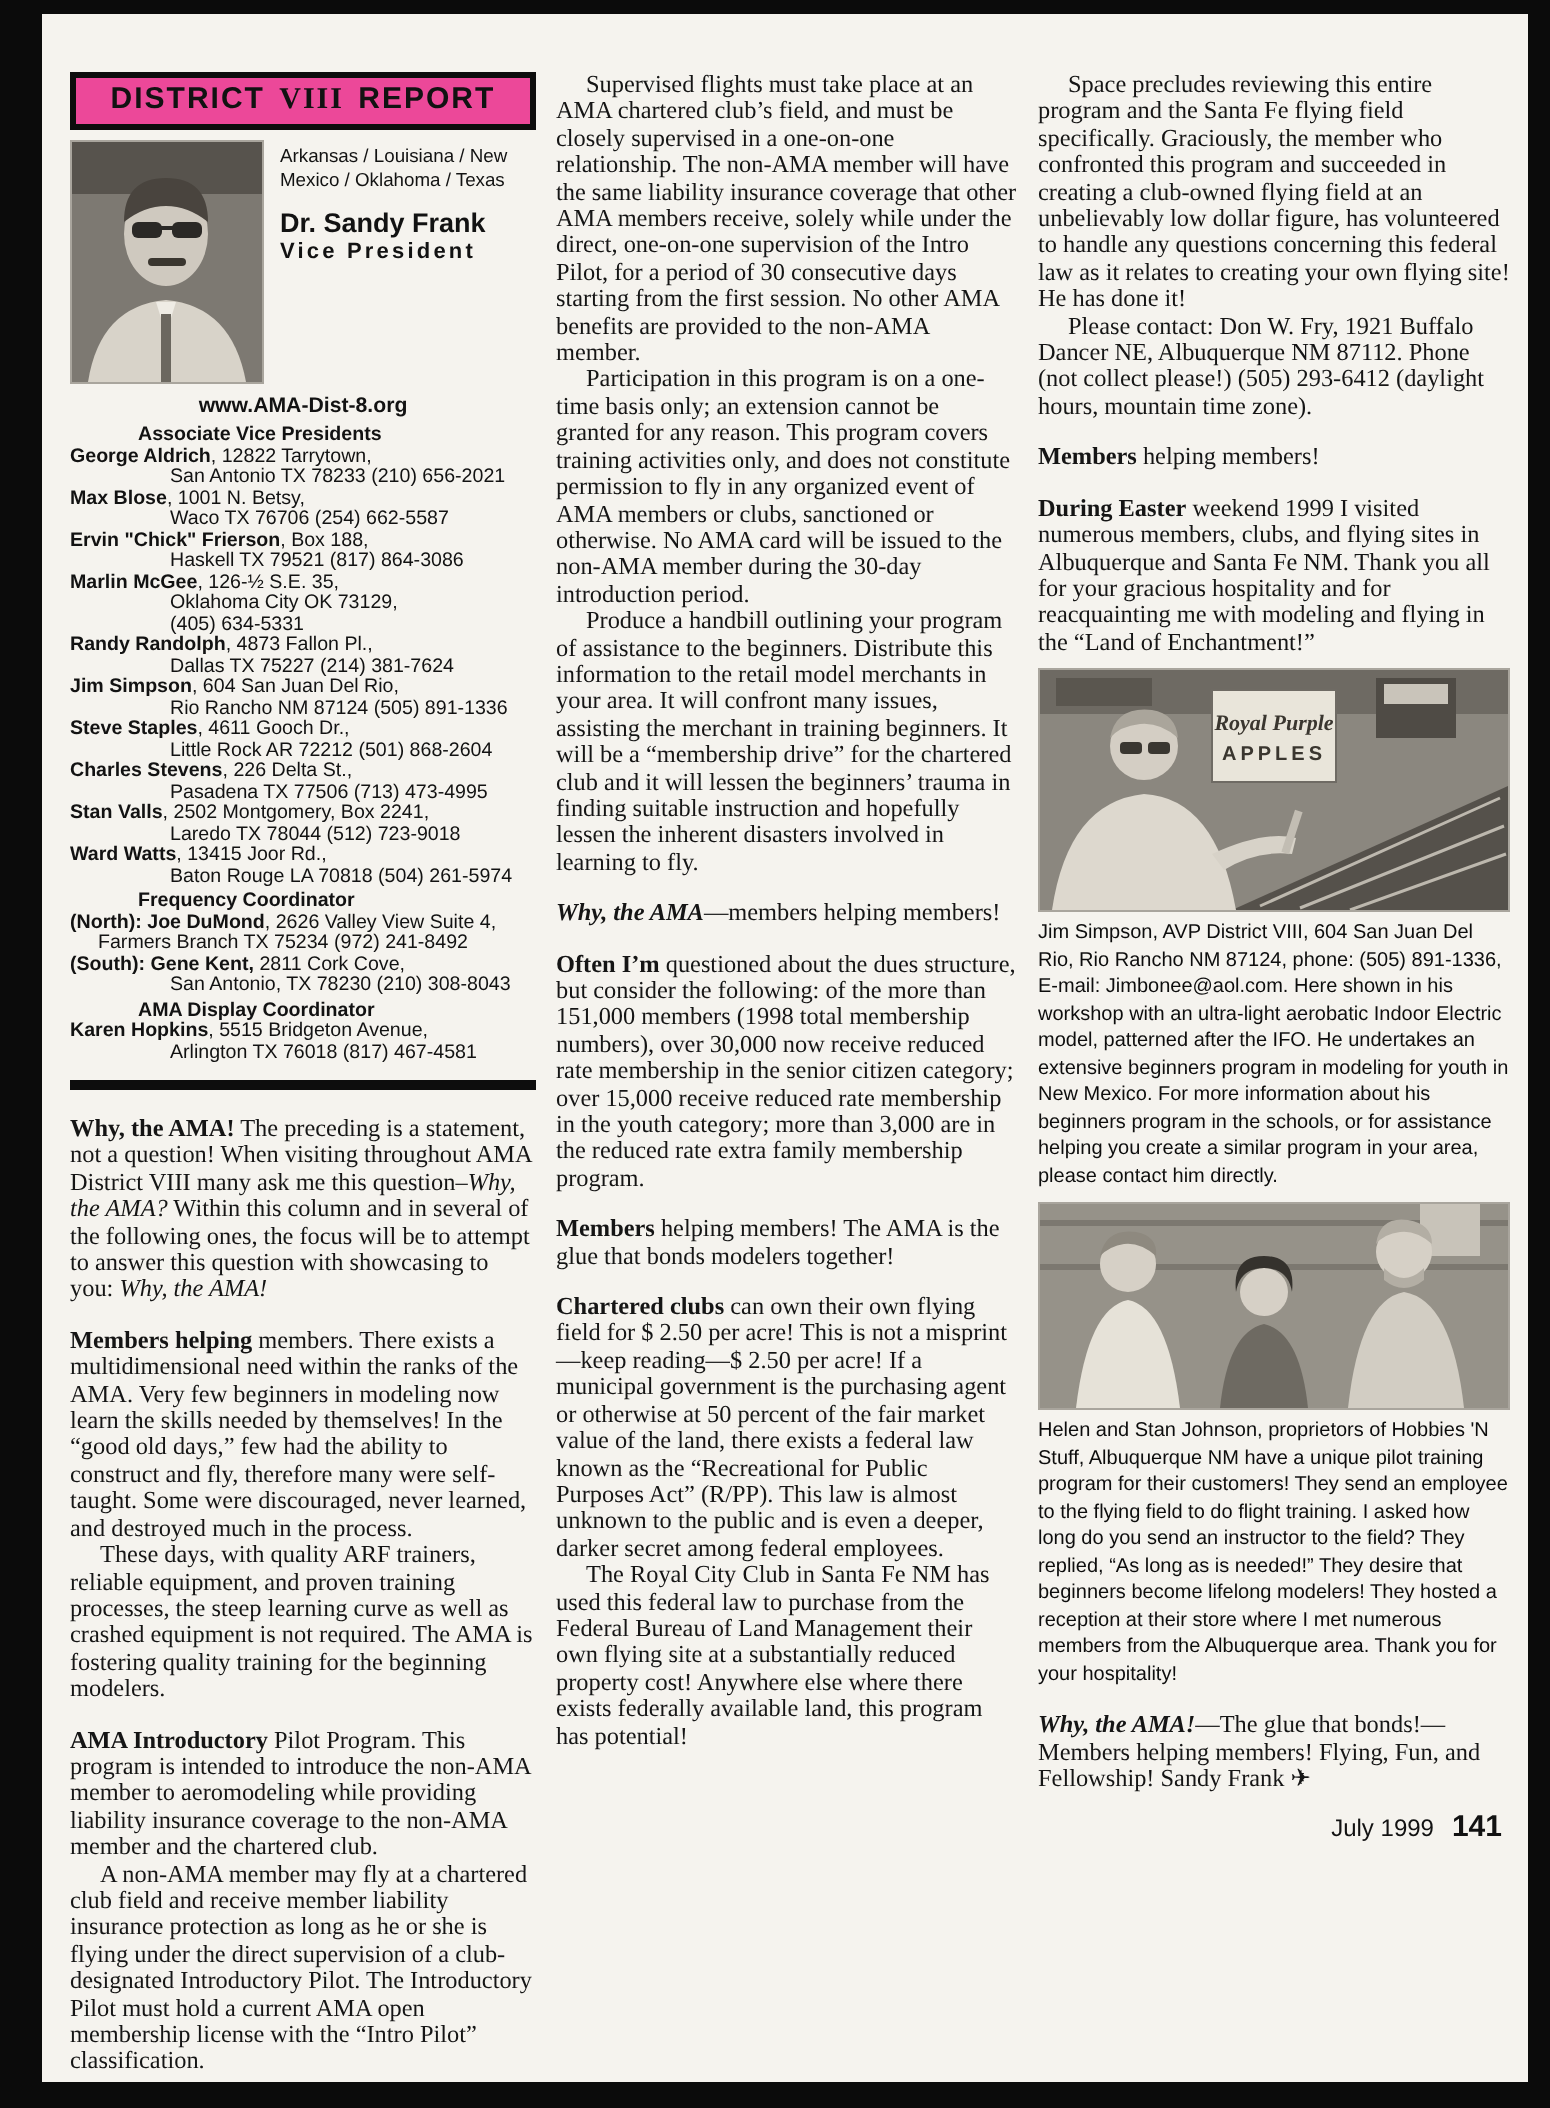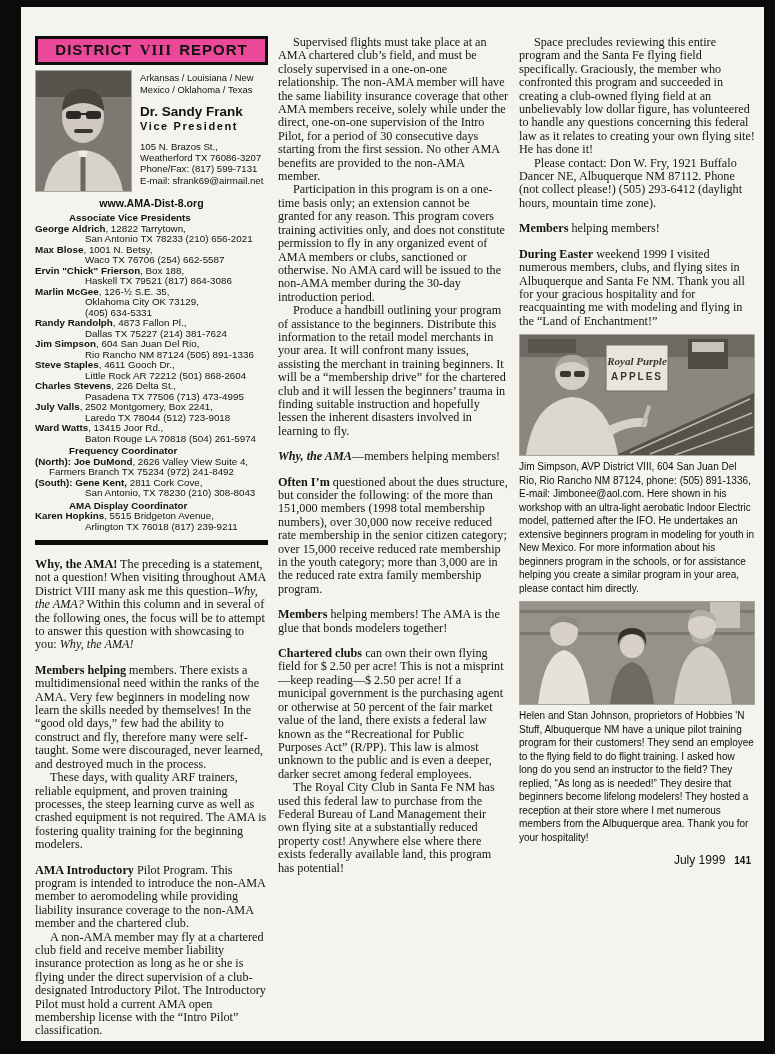--- a/index.html
+++ b/index.html
@@ -68,21 +68,21 @@
   
   .photo { border: 1px solid #a9a59d; background: #ec4899; overflow: hidden; }
   .photo svg { display: block; }
   .photo-workshop { width: 236px; height: 122px; margin-top: 6px; }
   .photo-group { width: 236px; height: 104px; margin-top: 6px; }
   .caption {
     font-weight: normal; font-size: 10px; line-height: 13.5px;
     color: #0d0d0d; margin-top: 4px;
   }
   .footer { text-align: right; font-size: 12px; margin-top: 9px; padding-right: 4px; }
-  .footer .pageno { font-weight: bold; font-size: 10px; margin-left: 9px; }
+  .footer .pageno { font-weight: bold; font-size: 15px; margin-left: 9px; }
 </style>
 </head>
 <body>
 
 <div class="scan">
   <div class="page">
 
     <div class="col col1">
 
       <div class="banner">
@@ -107,27 +107,20 @@
             <rect x="44.5" y="86" width="5" height="34" fill="#6b675f"></rect>
           </svg>
         </div>
         <div class="mast-right">
           <div class="region">
             <div>Arkansas / Louisiana / New</div>
             <div>Mexico / Oklahoma / Texas</div>
           </div>
           <div class="officer-name">Dr. Sandy Frank</div>
           <div class="officer-title">Vice President</div>
-          <div class="addr">
-
-          <div class="addr-line">105 N. Brazos St.,</div>
-              <div class="addr-line">Weatherford TX 76086-3207</div>
-              <div class="addr-line">Phone/Fax: (817) 599-7131</div>
-              <div class="addr-line">E-mail: sfrank69@airmail.net</div>
-            </div>
         </div>
       </div>
 
       <div class="website">www.AMA-Dist-8.org</div>
 
       <div class="directory">
 
           <div class="dir-line heading"><span class="dir-name">Associate Vice Presidents</span></div>
 
           <div class="dir-line first"><span class="dir-name">George Aldrich</span><span class="dir-rest">, 12822 Tarrytown,</span></div>
@@ -157,21 +150,21 @@
           <div class="dir-line cont"><span class="dir-rest">Rio Rancho NM 87124 (505) 891-1336</span></div>
 
           <div class="dir-line first"><span class="dir-name">Steve Staples</span><span class="dir-rest">, 4611 Gooch Dr.,</span></div>
 
           <div class="dir-line cont"><span class="dir-rest">Little Rock AR 72212 (501) 868-2604</span></div>
 
           <div class="dir-line first"><span class="dir-name">Charles Stevens</span><span class="dir-rest">, 226 Delta St.,</span></div>
 
           <div class="dir-line cont"><span class="dir-rest">Pasadena TX 77506 (713) 473-4995</span></div>
 
-          <div class="dir-line first"><span class="dir-name">July Valls</span><span class="dir-rest">, 2502 Montgomery, Box 2241,</span></div>
+          <div class="dir-line first"><span class="dir-name">Stan Valls</span><span class="dir-rest">, 2502 Montgomery, Box 2241,</span></div>
 
           <div class="dir-line cont"><span class="dir-rest">Laredo TX 78044 (512) 723-9018</span></div>
 
           <div class="dir-line first"><span class="dir-name">Ward Watts</span><span class="dir-rest">, 13415 Joor Rd.,</span></div>
 
           <div class="dir-line cont"><span class="dir-rest">Baton Rouge LA 70818 (504) 261-5974</span></div>
 
           <div class="dir-line heading"><span class="dir-name">Frequency Coordinator</span></div>
 
           <div class="dir-line first"><span class="dir-name">(North): Joe DuMond</span><span class="dir-rest">, 2626 Valley View Suite 4,</span></div>
@@ -179,21 +172,21 @@
           <div class="dir-line flush"><span class="dir-rest">Farmers Branch TX 75234 (972) 241-8492</span></div>
 
           <div class="dir-line first"><span class="dir-name">(South): Gene Kent,</span><span class="dir-rest"> 2811 Cork Cove,</span></div>
 
           <div class="dir-line cont"><span class="dir-rest">San Antonio, TX 78230 (210) 308-8043</span></div>
 
           <div class="dir-line heading"><span class="dir-name">AMA Display Coordinator</span></div>
 
           <div class="dir-line first"><span class="dir-name">Karen Hopkins</span><span class="dir-rest">, 5515 Bridgeton Avenue,</span></div>
 
-          <div class="dir-line cont"><span class="dir-rest">Arlington TX 76018 (817) 239-9211</span></div>
+          <div class="dir-line cont"><span class="dir-rest">Arlington TX 76018 (817) 467-4581</span></div>
         </div>
 
       <div class="divider"></div>
 
       <div class="article">
           <p class="para flush"><span class="seg-b">Why, the AMA!</span><span class="seg-n"> The preceding is a statement, not a question! When visiting throughout AMA District VIII many ask me this question–</span><span class="seg-i">Why, the AMA?</span><span class="seg-n"> Within this column and in several of the following ones, the focus will be to attempt to answer this question with showcasing to you: </span><span class="seg-i">Why, the AMA!</span></p>
           <p class="para lead"><span class="seg-b">Members helping</span><span class="seg-n"> members. There exists a multidimensional need within the ranks of the AMA. Very few beginners in modeling now learn the skills needed by themselves! In the “good old days,” few had the ability to construct and fly, therefore many were self-taught. Some were discouraged, never learned, and destroyed much in the process.</span></p>
           <p class="para indent"><span class="seg-n">These days, with quality ARF trainers, reliable equipment, and proven training processes, the steep learning curve as well as crashed equipment is not required. The AMA is fostering quality training for the beginning modelers.</span></p>
           <p class="para lead"><span class="seg-b">AMA Introductory</span><span class="seg-n"> Pilot Program. This program is intended to introduce the non-AMA member to aeromodeling while providing liability insurance coverage to the non-AMA member and the chartered club.</span></p>
           <p class="para indent"><span class="seg-n">A non-AMA member may fly at a chartered club field and receive member liability insurance protection as long as he or she is flying under the direct supervision of a club-designated Introductory Pilot. The Introductory Pilot must hold a current AMA open membership license with the “Intro Pilot” classification.</span></p>
@@ -257,20 +250,23 @@
           <path d="M98,44 Q96,26 112,26 Q128,26 126,44 Q124,32 112,32 Q100,32 98,44 Z" fill="#35322d"></path>
           <path d="M90,102 Q94,64 112,60 Q130,64 134,102 Z" fill="#6e6a62"></path>
           <circle cx="182" cy="24" r="14" fill="#d6d0c6"></circle>
           <path d="M168,20 Q170,6 184,8 Q196,10 196,20 Q188,13 180,14 Q172,15 168,20 Z" fill="#b3aea4"></path>
           <path d="M172,32 Q182,42 192,32 L192,38 Q182,46 172,38 Z" fill="#b3aea4"></path>
           <path d="M154,102 Q160,48 182,44 Q206,48 212,102 Z" fill="#d2cdc3"></path>
         </svg>
       </div>
       <div class="caption">Helen and Stan Johnson, proprietors of Hobbies 'N Stuff, Albuquerque NM have a unique pilot training program for their customers! They send an employee to the flying field to do flight training. I asked how long do you send an instructor to the field? They replied, “As long as is needed!” They desire that beginners become lifelong modelers! They hosted a reception at their store where I met numerous members from the Albuquerque area. Thank you for your hospitality!</div>
 
+      <div class="article">
+          <p class="para lead"><span class="seg-bi">Why, the AMA!</span><span class="seg-n">—The glue that bonds!—Members helping members! Flying, Fun, and Fellowship! Sandy Frank </span><span class="seg-plane">✈</span></p>
+        </div>
 
       <div class="footer">
         <span>July 1999</span><span class="pageno">141</span>
       </div>
     </div>
 
   </div>
 </div>
 
 </body></html>

